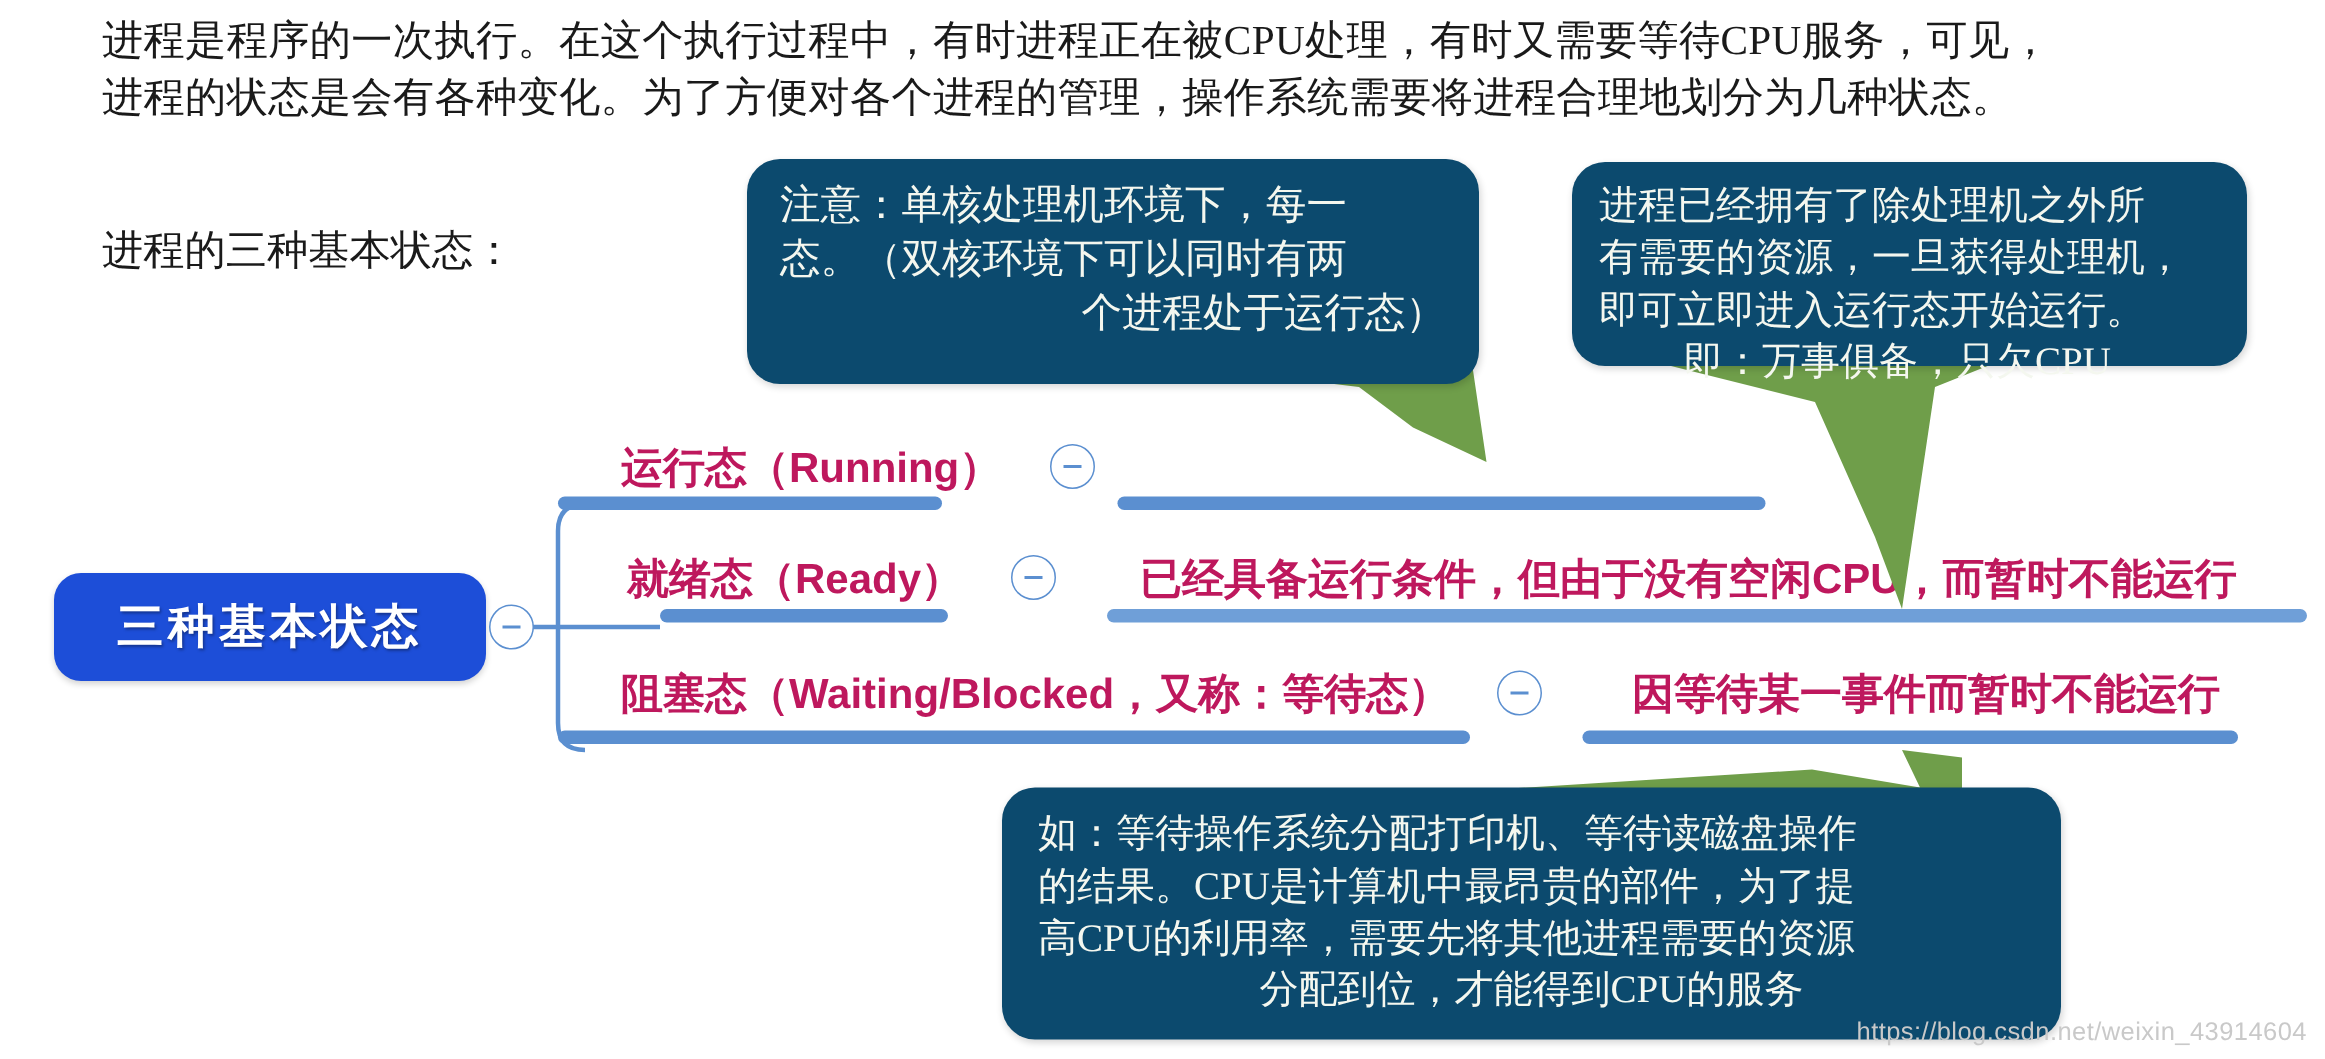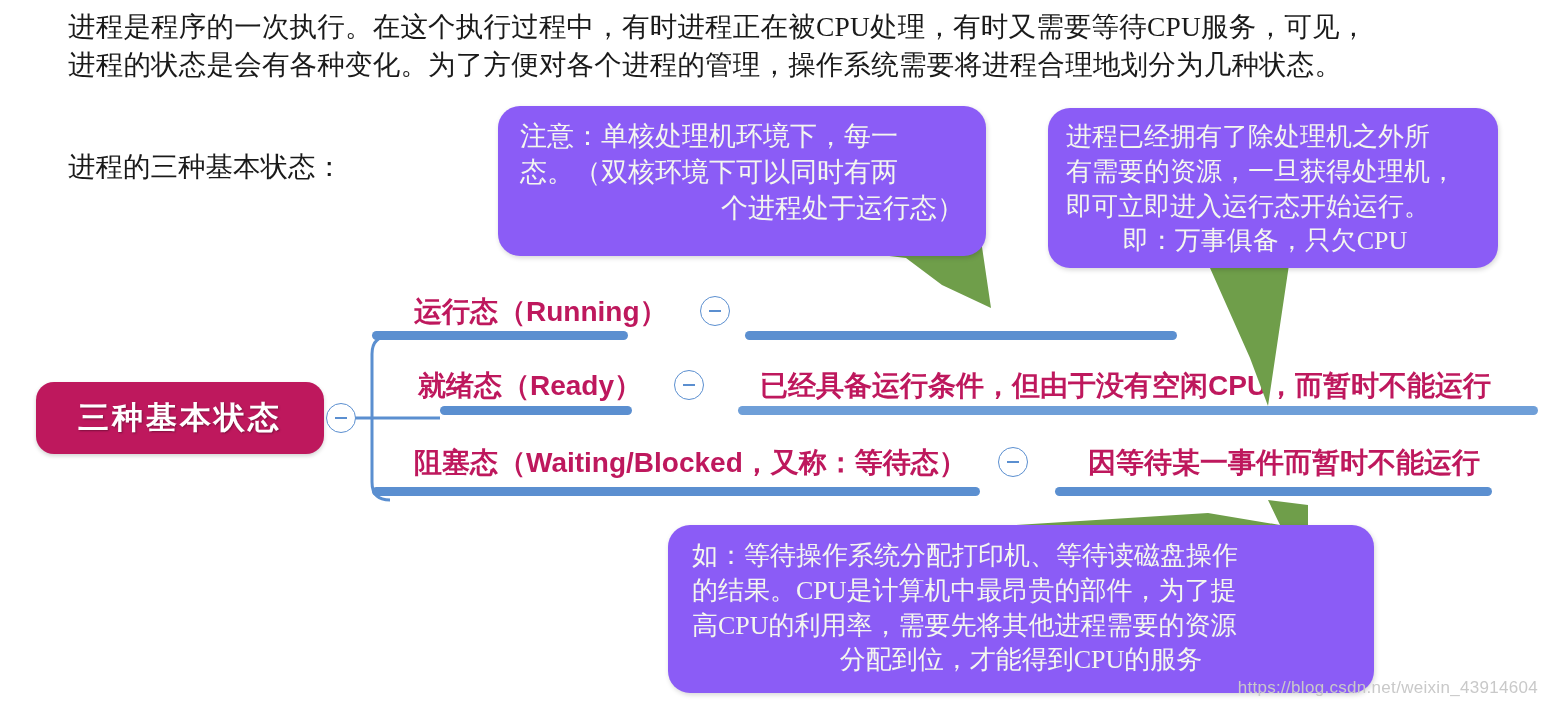--- a/index.html
+++ b/index.html
@@ -58,21 +58,21 @@
     pointer-events: none;
   }
 
   
   #root-node {
     position: absolute;
     left: 36px;
     top: 382px;
     width: 288px;
     height: 72px;
-    background: #be185d;
+    background: #1d4ed8;
     border-radius: 18px;
     display: flex;
     align-items: center;
     justify-content: center;
     box-shadow: 0 2px 4px rgba(0,0,0,0.18);
   }
   #root-node .root-label {
     color: #ffffff;
     font-size: 31px;
     font-weight: bold;
@@ -107,21 +107,21 @@
     font-size: 28px;
     font-weight: bold;
     color: #be185d;
     white-space: nowrap;
     line-height: 1;
   }
 
   
   .callout {
     position: absolute;
-    background: #8b5cf6;
+    background: #0c4a6e;
     border-radius: 22px;
     box-sizing: border-box;
     box-shadow: 1px 2px 5px rgba(0,0,0,0.16);
   }
   .callout .callout-text {
     display: block;
     color: #f4f7ef;
     font-family: "Liberation Serif", "DejaVu Serif", serif;
     line-height: 1.34;
     white-space: nowrap;
@@ -139,21 +139,21 @@
     padding: 12px 22px 0 22px;
     text-align: left;
   }
   #callout-running .callout-text { font-size: 27px; }
   #callout-running .callout-text.centered { text-align: right; }
 
   #callout-ready {
     left: 1048px;
     top: 108px;
     width: 450px;
-    height: 160px;
+    height: 136px;
     padding: 12px 34px 0 18px;
     text-align: left;
   }
   #callout-ready .callout-text { font-size: 26px; }
   #callout-ready .callout-text.centered { text-align: center; }
 
   #callout-blocked {
     left: 668px;
     top: 525px;
     width: 706px;

